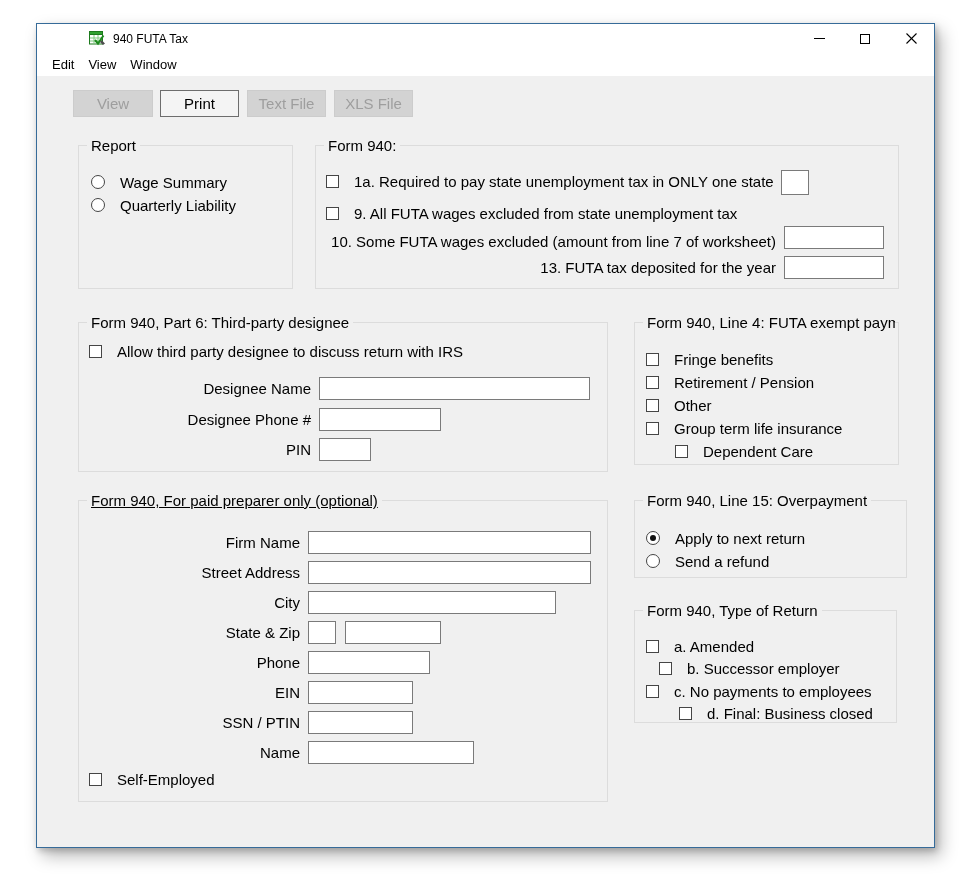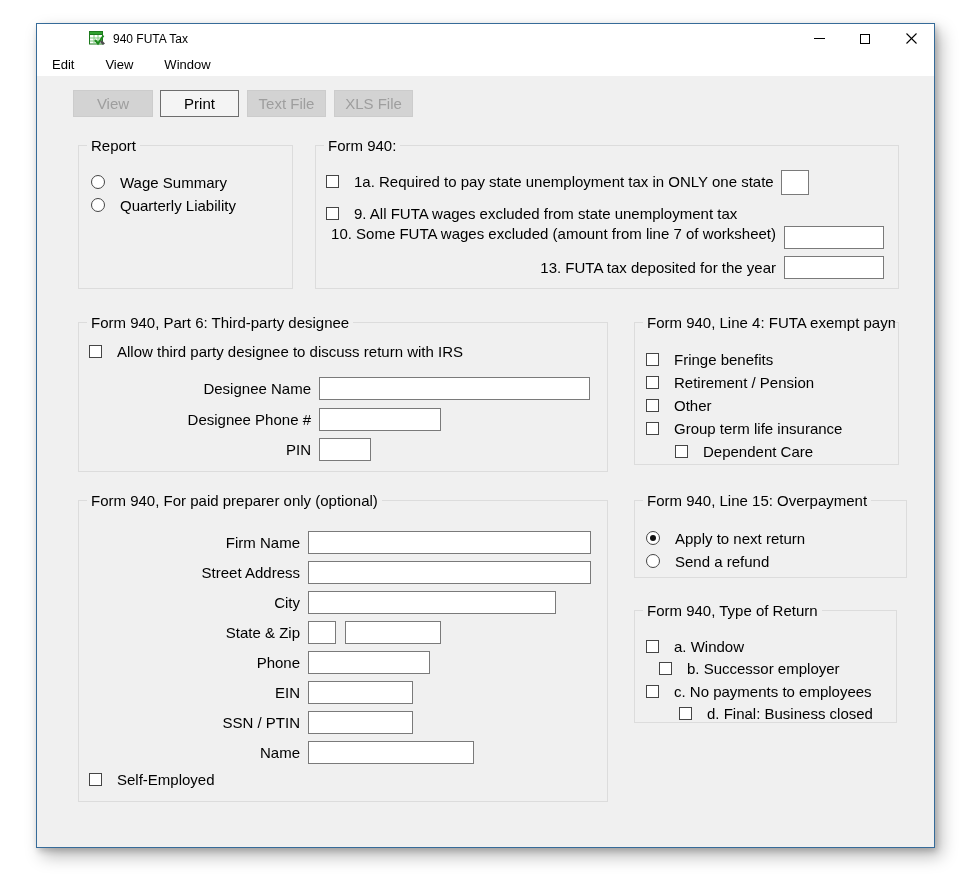--- a/index.html
+++ b/index.html
@@ -24,21 +24,21 @@
   .app-icon { margin-left: 9px; width: 17px; height: 16px; display: inline-flex; }
   .title { margin-left: 7px; font-size: 12px; color: #000; white-space: nowrap; }
   .win-controls { margin-left: auto; display: flex; height: 29px; }
   .win-btn { width: 46px; height: 29px; display: flex; align-items: center; justify-content: center; }
   .glyph-min { width: 11px; height: 0; border-top: 1px solid #000; display: block; }
   .glyph-max { width: 10px; height: 10px; border: 1px solid #000; display: block; background: transparent; }
   
   .menubar {
     position: absolute; left: 0; top: 29px; right: 0; height: 23px;
     background: #ffffff; display: flex; align-items: center;
-    font-size: 13px; padding-left: 8px; gap: 17px;
+    font-size: 13px; padding-left: 8px; gap: 0;
   }
   .menu-item { padding: 2px 7px; cursor: default; }
   
   .content {
     position: absolute; left: 0; top: 52px; right: 0; bottom: 0;
     background: #f0f0f0;
   }
   .btn {
     position: absolute; height: 27px; width: 79px;
     font-family: "Liberation Sans", sans-serif;
@@ -146,21 +146,21 @@
       <span class="group-caption">Form 940:</span>
       <div class="opt-row" style="left:10px; top:25px;">
         <span class="checkbox"></span>
         <span class="opt-label">1a. Required to pay state unemployment tax in ONLY one state</span>
       </div>
       <input class="tb" style="left: 465px; top: 24px; width: 28px; height: 25px;" value="">
       <div class="opt-row" style="left:10px; top:57px;">
         <span class="checkbox"></span>
         <span class="opt-label">9. All FUTA wages excluded from state unemployment tax</span>
       </div>
-      <span class="field-label" style="left:0px; top:76px; width:460px;">10. Some FUTA wages excluded (amount from line 7 of worksheet)</span>
+      <span class="field-label" style="left:0px; top:84px; width:460px;">10. Some FUTA wages excluded (amount from line 7 of worksheet)</span>
       <input class="tb" style="left: 468px; top: 80px; width: 100px;" value="">
       <span class="field-label" style="left:0px; top:110px; width:460px;">13. FUTA tax deposited for the year</span>
       <input class="tb" style="left: 468px; top: 110px; width: 100px;" value="">
     </div>
 
     <div class="group" style="left:41px; top:246px; width:530px; height:150px;">
       <span class="group-caption" style="max-width:500px;">Form 940, Part 6: Third-party designee</span>
       <div class="opt-row" style="left:10px; top:18px;">
         <span class="checkbox"></span>
         <span class="opt-label">Allow third party designee to discuss return with IRS</span>
@@ -191,21 +191,21 @@
         <span class="checkbox"></span>
         <span class="opt-label">Group term life insurance</span>
       </div>
       <div class="opt-row" style="left:11px; top:118px;padding-left:29px;">
         <span class="checkbox"></span>
         <span class="opt-label">Dependent Care</span>
       </div>
     </div>
 
     <div class="group" style="left:41px; top:424px; width:530px; height:302px;">
-      <span class="group-caption" style="max-width:500px;">Form 940, For paid preparer only (optional)</span>
+      <span class="group-caption" style="max-width:500px;text-decoration:underline;">Form 940, For paid preparer only (optional)</span>
 
       <span class="field-label" style="left:0px; top:30px; width:221px;">Firm Name</span>
       <input class="tb" style="left: 229px; top: 30px; width: 283px;" value="">
 
       <span class="field-label" style="left:0px; top:60px; width:221px;">Street Address</span>
       <input class="tb" style="left: 229px; top: 60px; width: 283px;" value="">
 
       <span class="field-label" style="left:0px; top:90px; width:221px;">City</span>
       <input class="tb" style="left: 229px; top: 90px; width: 248px;" value="">
 
@@ -240,21 +240,21 @@
       <div class="opt-row" style="left:11px; top:50px;">
         <span class="radio"></span>
         <span class="opt-label">Send a refund</span>
       </div>
     </div>
 
     <div class="group" style="left:597px; top:534px; width:263px; height:113px;">
       <span class="group-caption">Form 940, Type of Return</span>
       <div class="opt-row" style="left:11px; top:25px;">
         <span class="checkbox"></span>
-        <span class="opt-label">a. Window</span>
+        <span class="opt-label">a. Amended</span>
       </div>
       <div class="opt-row" style="left:11px; top:47px;margin-left:13px;">
         <span class="checkbox"></span>
         <span class="opt-label">b. Successor employer</span>
       </div>
       <div class="opt-row" style="left:11px; top:70px;">
         <span class="checkbox"></span>
         <span class="opt-label">c. No payments to employees</span>
       </div>
       <div class="opt-row" style="left:11px; top:92px;padding-left:33px;">

